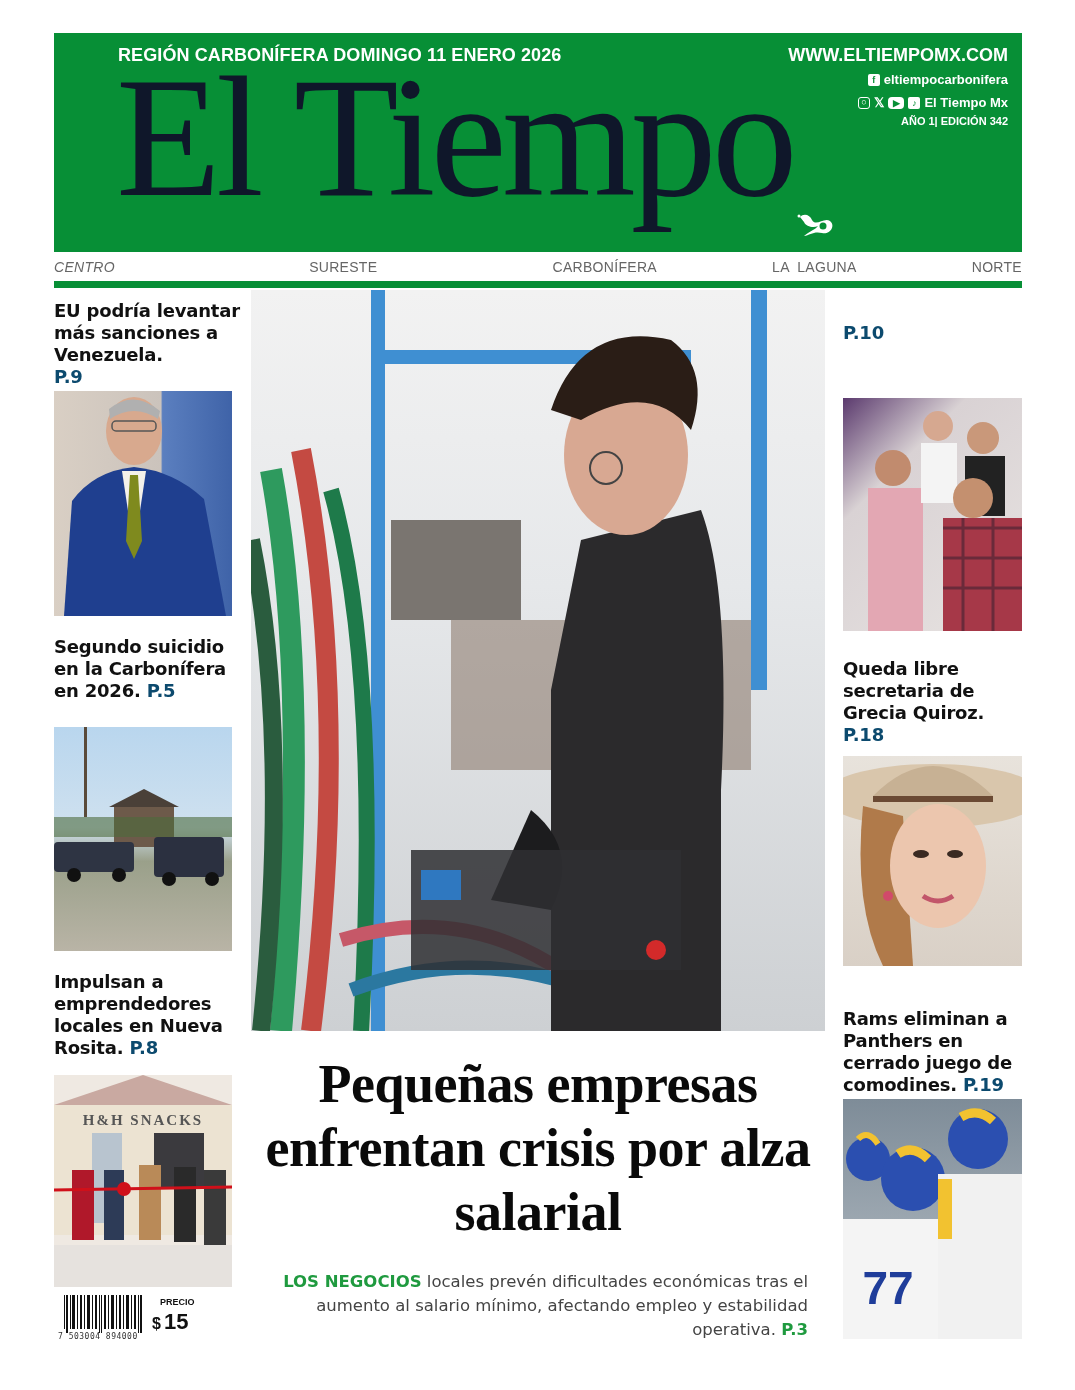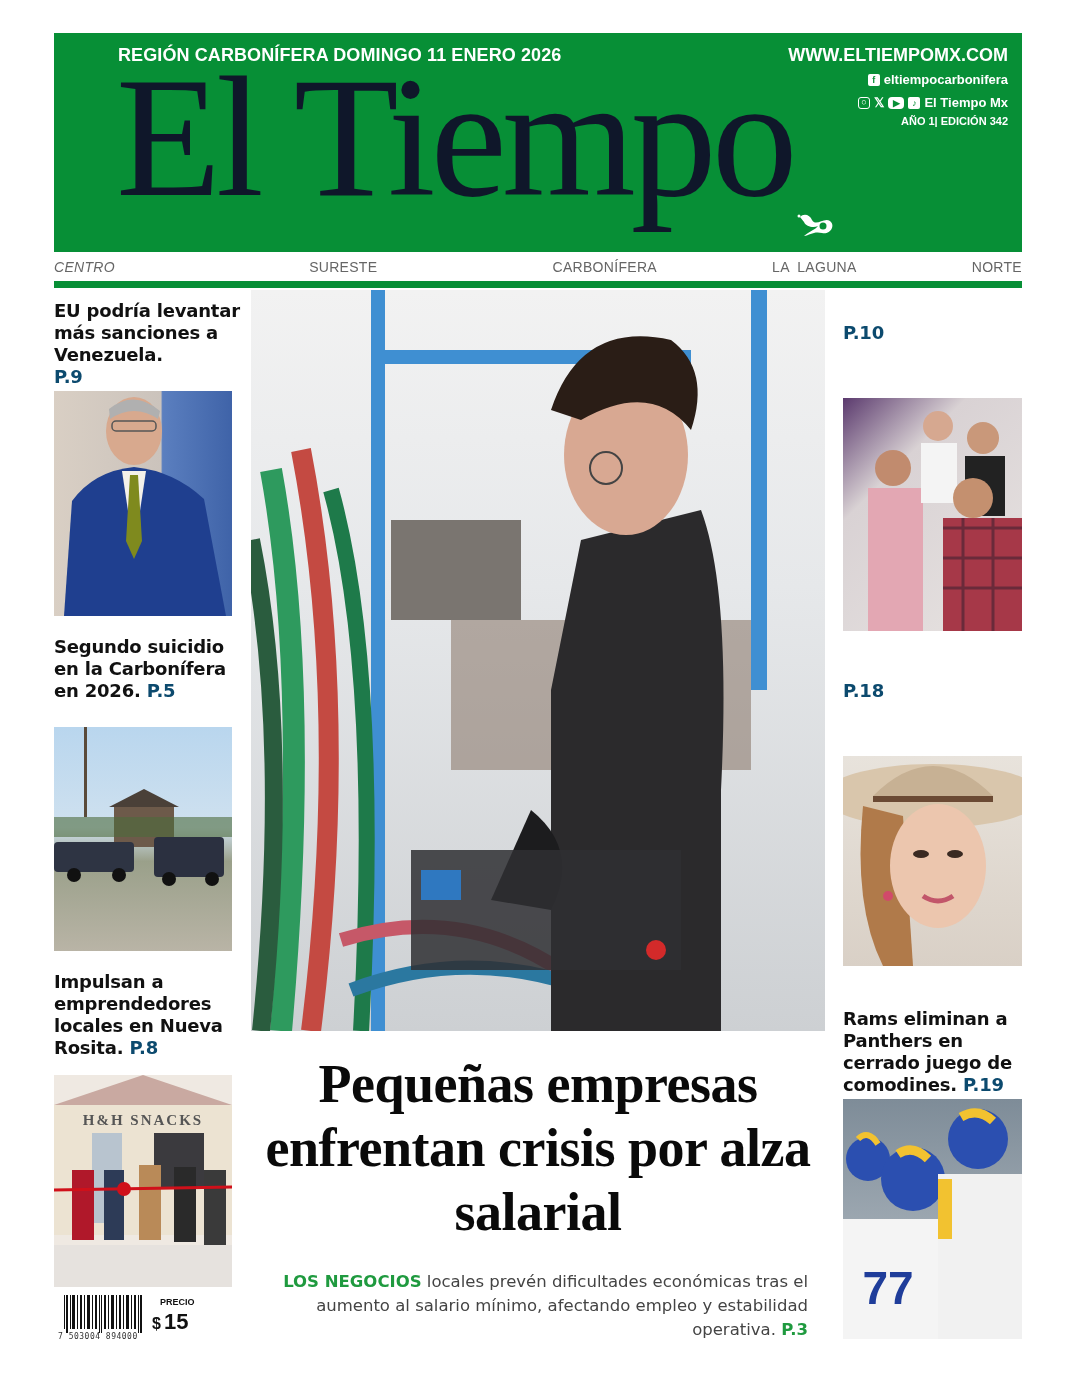--- a/index.html
+++ b/index.html
@@ -174,21 +174,21 @@
     <rect x="78" y="45" width="36" height="60" fill="#f4f4f4"></rect>
     <circle cx="140" cy="40" r="16" fill="#c9987a"></circle>
     <rect x="122" y="58" width="40" height="60" fill="#222"></rect>
     <circle cx="130" cy="100" r="20" fill="#c4906f"></circle>
     <rect x="100" y="120" width="79" height="113" fill="#a63848"></rect>
     <path d="M100 130 L180 130 M100 160 L180 160 M100 190 L180 190 M120 120 L120 233 M150 120 L150 233" stroke="#6a2a3a" stroke-width="3"></path>
   </svg>
 </div>
 
 <div class="story" style="left:843px;top:658px;width:185px;">
-  <br>
+  <span>Queda libre secretaria de Grecia Quiroz.</span><br>
   <span class="pg">P.18</span>
 </div>
 <div class="photo" style="left:843px;top:756px;width:179px;height:210px;background:linear-gradient(180deg,#e8e3dc 0%,#d9d0c6 100%);">
   <svg width="179" height="210" viewBox="0 0 179 210">
     <ellipse cx="90" cy="40" rx="110" ry="32" fill="#d9c6ac"></ellipse>
     <path d="M30 40 Q90 -20 150 40 Z" fill="#c7b194"></path>
     <rect x="30" y="40" width="120" height="6" fill="#6b4a34"></rect>
     <path d="M20 50 Q10 150 40 210 L70 210 L60 60 Z" fill="#b07a4a"></path>
     <ellipse cx="95" cy="110" rx="48" ry="62" fill="#ecc6ae"></ellipse>
     <ellipse cx="78" cy="98" rx="8" ry="4" fill="#3a2a22"></ellipse>

